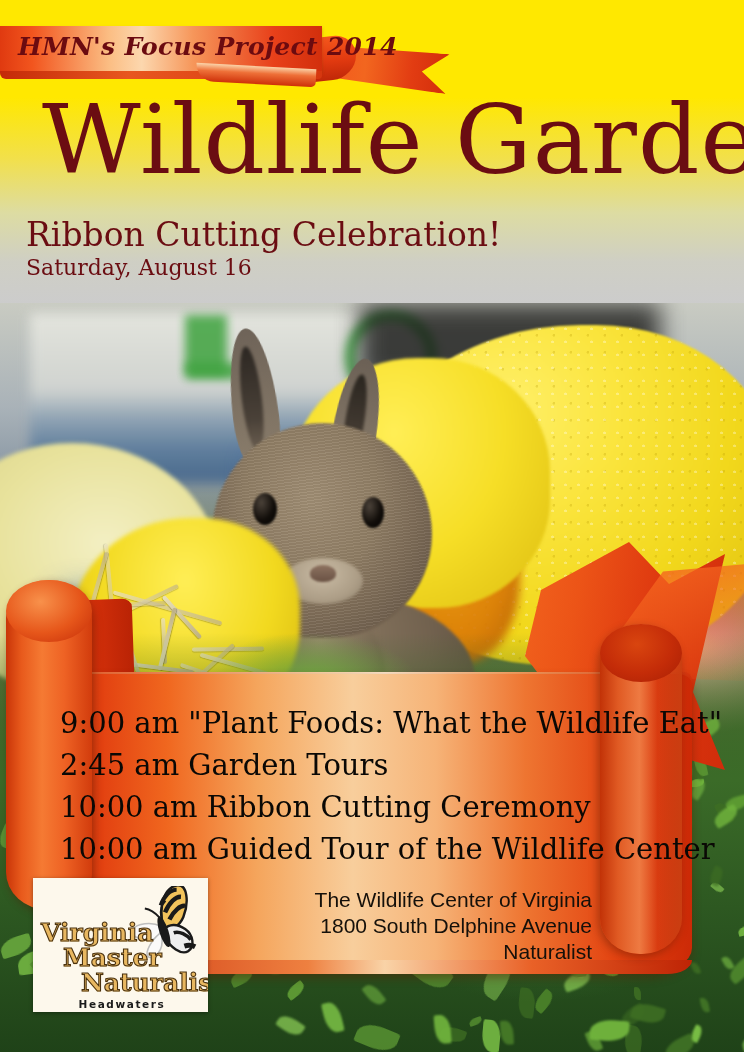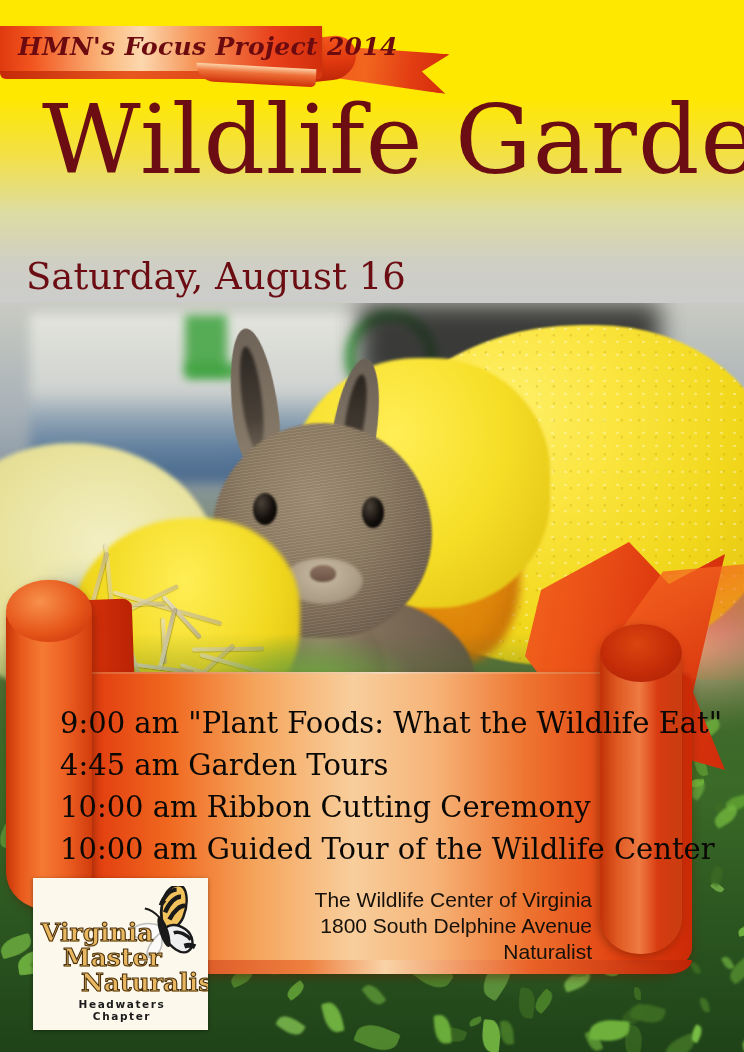--- a/index.html
+++ b/index.html
@@ -66,21 +66,21 @@
     font-family:"DejaVu Serif",serif;
     font-size:96px;line-height:1.0;font-weight:normal;
     color:#6B0D12;letter-spacing:1px;white-space:nowrap;
   }
   .subtitle1{
     position:absolute;left:26px;top:215px;
     font-family:"DejaVu Serif",serif;font-size:33px;color:#6B0D12;white-space:nowrap;
   }
   .subtitle2{
     position:absolute;left:26px;top:255px;
-    font-family:"DejaVu Serif",serif;font-size:37px;color:#6B0D12;white-space:nowrap;
+    font-family:"DejaVu Serif",serif;font-size:22px;color:#6B0D12;white-space:nowrap;
   }
 
   
   .photo{position:absolute;left:0;top:303px;width:744px;height:749px;overflow:hidden;background:#6E8A52;}
   .ph-bg{position:absolute;inset:0;
     background:
       radial-gradient(ellipse 200px 120px at 690px 345px,#E8B9A2 0%,rgba(232,185,162,0) 72%),
       radial-gradient(ellipse 70px 55px at 712px 330px,#6B2E86 0%,rgba(107,46,134,0) 75%),
       radial-gradient(ellipse 170px 90px at 120px 340px,#D8D6C6 0%,rgba(216,214,198,0) 75%),
       linear-gradient(180deg,#C9CBC2 0%,#A9B2B8 14%,#8C9AA6 22%,#7E8C7A 30%,#5E7340 45%,#40632A 62%,#2E4D1E 100%);
@@ -205,21 +205,21 @@
     position:absolute;left:60px;
     font-family:"DejaVu Serif",serif;font-size:29px;color:#0A0805;white-space:nowrap;
   }
   .addr{
     position:absolute;right:152px;
     font-family:Liberation Sans, sans-serif;font-size:21px;color:#15100A;
     text-align:right;white-space:nowrap;
   }
 
   
-  .logo{position:absolute;left:33px;top:878px;width:175px;height:152px;
+  .logo{position:absolute;left:33px;top:878px;width:175px;height:134px;
     background:#FDF8EC;box-shadow:0 1px 4px rgba(0,0,0,.4);overflow:hidden;}
   .logo-words{position:absolute;left:8px;top:42px;width:135px;}
   .logo-w{
     font-family:"DejaVu Serif",serif;font-weight:bold;display:block;
     color:#E8B760;line-height:1.0;
     -webkit-text-stroke:1.1px #4A3210;
     text-shadow:0 1px 0 #F6DDA8;
   }
   .lw1{font-size:25px;margin-left:0px;}
   .lw2{font-size:25px;margin-left:22px;}
@@ -247,20 +247,21 @@
   <div class="ribbon-wrap">
     <div class="ribbon-tail"></div>
     <div class="ribbon-tail2"></div>
     <div class="ribbon-fold1"></div>
     <div class="ribbon-band"></div>
     <div class="ribbon-fold2"></div>
     <div class="ribbon-text">HMN's Focus Project 2014</div>
   </div>
 
   <div class="title">Wildlife Garden</div>
+  <div class="subtitle1">Ribbon Cutting Celebration!</div>
   <div class="subtitle2">Saturday, August 16</div>
 
   <div class="photo">
     <div class="ph-bg"></div>
     <div class="ph-sign"></div>
     <div class="ph-sign-g1"></div>
     <div class="ph-sign-g2"></div>
     <div class="ph-sign-g3"></div>
     <div class="ph-dark"></div>
     <div class="ph-blue"></div>
@@ -479,21 +480,21 @@
     <div class="sc-body"></div>
     <div class="sc-body-bot"></div>
     <div class="sc-curlR"></div>
     <div class="sc-curlR-top"></div>
     <div class="sc-curlL"></div>
     <div class="sc-curlL-top"></div>
   </div>
 
   <div class="sched">
     <div class="sched-line" style="top:706px;">9:00 am "Plant Foods: What the Wildlife Eat"</div>
-    <div class="sched-line" style="top:748px;">4:45 am Garden Tours</div>
+    <div class="sched-line" style="top:748px;">2:45 am Garden Tours</div>
     <div class="sched-line" style="top:790px;">10:00 am Ribbon Cutting Ceremony</div>
     <div class="sched-line" style="top:832px;">10:00 am Guided Tour of the Wildlife Center</div>
   </div>
 
   <div class="addr" style="top:888px;">The Wildlife Center of Virginia</div>
   <div class="addr" style="top:914px;">1800 South Delphine Avenue</div>
   <div class="addr" style="top:940px;">Naturalist</div>
 
   <div class="logo">
     <svg class="bfly" viewBox="0 0 84 92">

